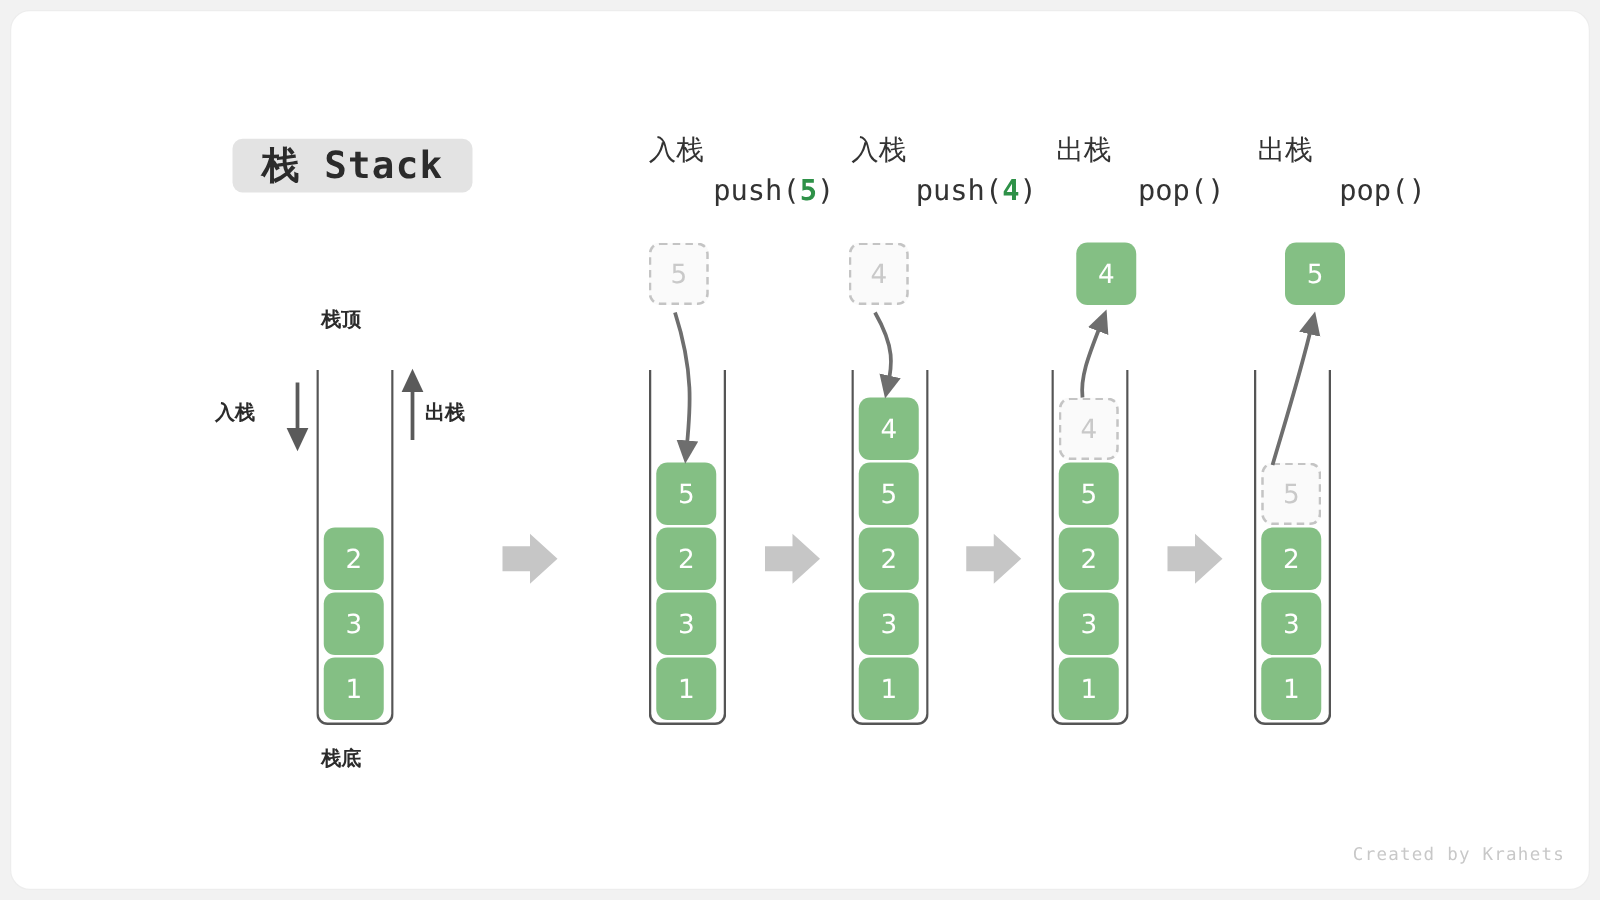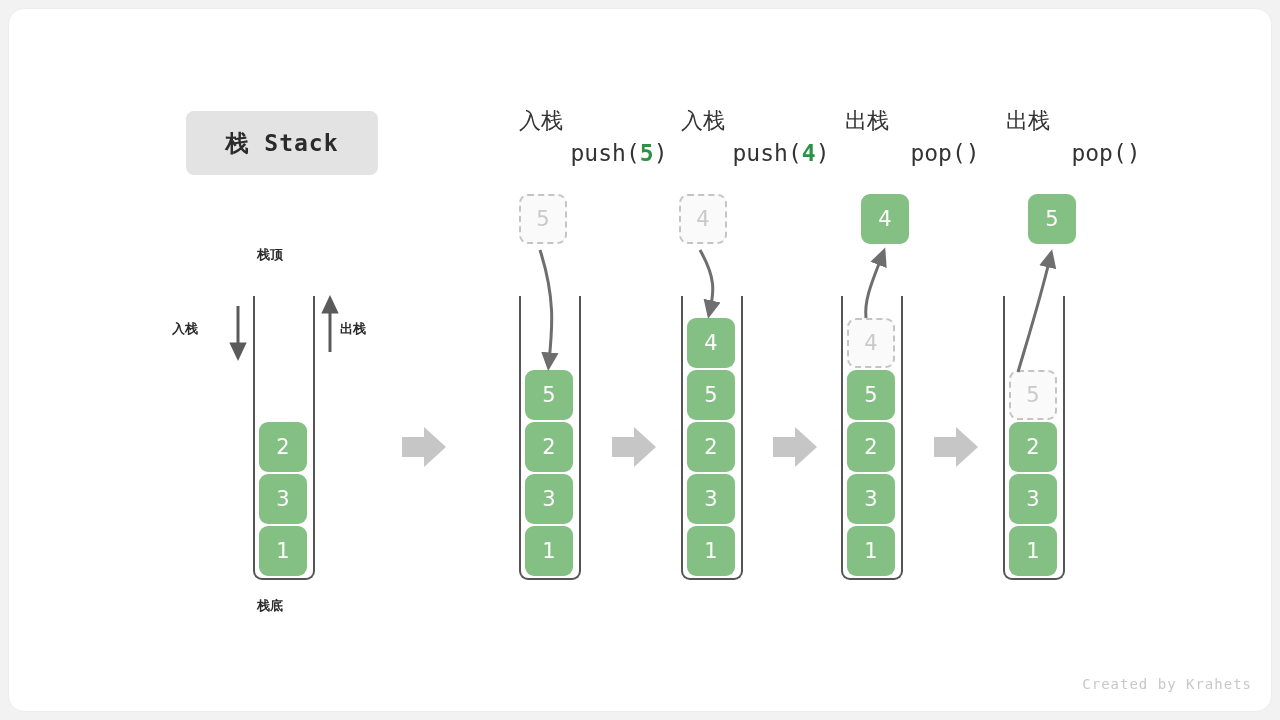--- a/index.html
+++ b/index.html
@@ -28,37 +28,37 @@
     border: 1px solid #ededed;
     box-sizing: border-box;
   }
 
   
   .title-badge {
     position: absolute;
     left: 186px;
     top: 111px;
     width: 192px;
-    height: 64px;
+    height: 43px;
     background: #e3e3e3;
     border-radius: 8px;
     display: flex;
     align-items: center;
     justify-content: center;
-    font-size: 23px;
+    font-size: 30px;
     font-weight: bold;
     color: #2b2b2b;
     letter-spacing: 1px;
     font-family: "DejaVu Sans Mono", "Liberation Mono", monospace;
   }
 
   
   .cn-label {
     position: absolute;
-    font-size: 13px;
+    font-size: 16px;
     font-weight: bold;
     color: #2b2b2b;
     white-space: nowrap;
     font-family: "DejaVu Sans", "Liberation Sans", sans-serif;
   }
 
   
   .stage-head {
     position: absolute;
     width: 200px;

